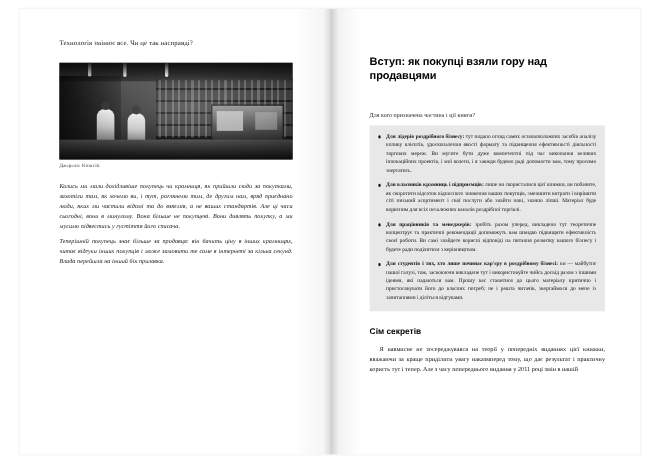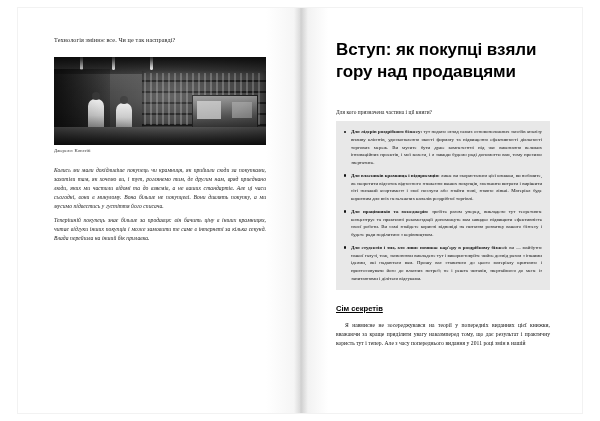--- a/index.html
+++ b/index.html
@@ -188,26 +188,26 @@
   
 
   .right-inner {
     position: absolute;
     left: 36px;
     top: 26px;
     width: 214px;
   }
 
   .chapter-title {
-    font-size: 17px;
+    font-size: 10px;
     font-weight: bold;
     line-height: 1.3;
     color: #000000;
     letter-spacing: -0.1px;
-    margin: 5px 0 26px 0;
+    margin: 16px 0 26px 0;
     font-family: "Liberation Sans", sans-serif;
   }
 
   .lead-question {
     font-size: 5.4px;
     color: #1a1a1a;
     margin: 0 0 6px 0;
     letter-spacing: 0.05px;
   }
 
@@ -245,21 +245,20 @@
   .callout li b {
     font-weight: bold;
   }
 
   .section-head {
     font-size: 7.6px;
     font-weight: bold;
     color: #000;
     margin: 14px 0 8px 0;
     font-family: "Liberation Sans", sans-serif;
-    text-decoration: underline;
   }
 
   .right-body {
     font-size: 5.6px;
     line-height: 1.65;
     color: #101010;
     text-align: justify;
     letter-spacing: 0.03px;
   }
   .right-body p { margin: 0 0 5px 0; text-indent: 9px; }

